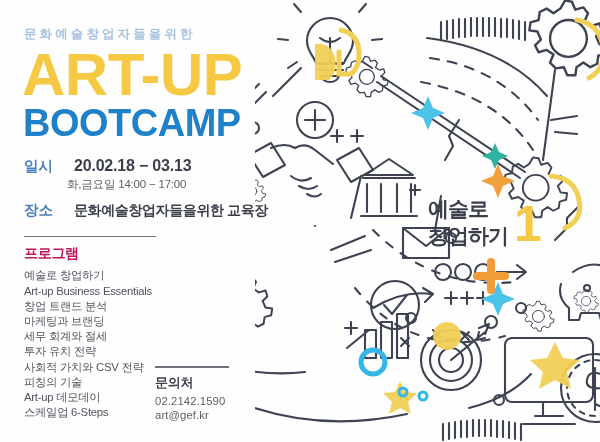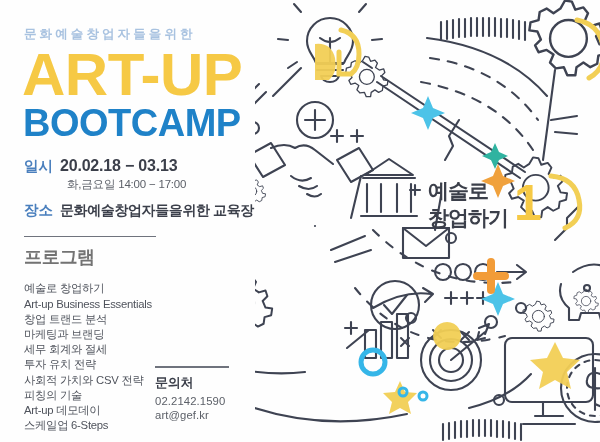--- a/index.html
+++ b/index.html
@@ -61,21 +61,21 @@
     color:#1f82c8;
     line-height:1.02;
     margin-left:-1px;
     margin-top:1px;
   }
 
   .info-block { margin-top:14px; }
   .info-row {
     display:flex;
     align-items:baseline;
-    gap:7px;
+    gap:21px;
   }
   .info-label {
     font-size:14.5px;
     font-weight:bold;
     color:#4a7fbd;
     flex:none;
   }
   .info-value {
     font-size:16px;
     font-weight:bold;
@@ -98,25 +98,25 @@
   }
 
   .divider {
     width:132px;
     height:1.6px;
     background:#6f737d;
     margin-top:16px;
     margin-bottom:8px;
   }
   .section-head {
-    font-size:18px;
-    font-weight:bold;
-    color:#737373;
+    font-size:14px;
+    font-weight:bold;
+    color:#be185d;
     letter-spacing:-0.3px;
-    margin-bottom:12px;
+    margin-bottom:5px;
   }
   .prog-list { list-style:none; }
   .prog-list li {
     font-size:11.3px;
     color:#4f535c;
     line-height:15.2px;
     letter-spacing:-0.25px;
     white-space:nowrap;
   }
 
@@ -144,24 +144,24 @@
     font-size:11.3px;
     color:#5c6068;
     line-height:14.5px;
     letter-spacing:0.1px;
   }
 
   
   #right-headline {
     position:absolute;
     left:428px;
-    top:178px;
+    top:196px;
     z-index:6;
     display:flex;
-    align-items:center;
+    align-items:flex-end;
     gap:6px;
   }
   .rh-lines {
     display:flex;
     flex-direction:column;
     gap:2px;
   }
   .rh-line {
     font-size:21px;
     font-weight:bold;

